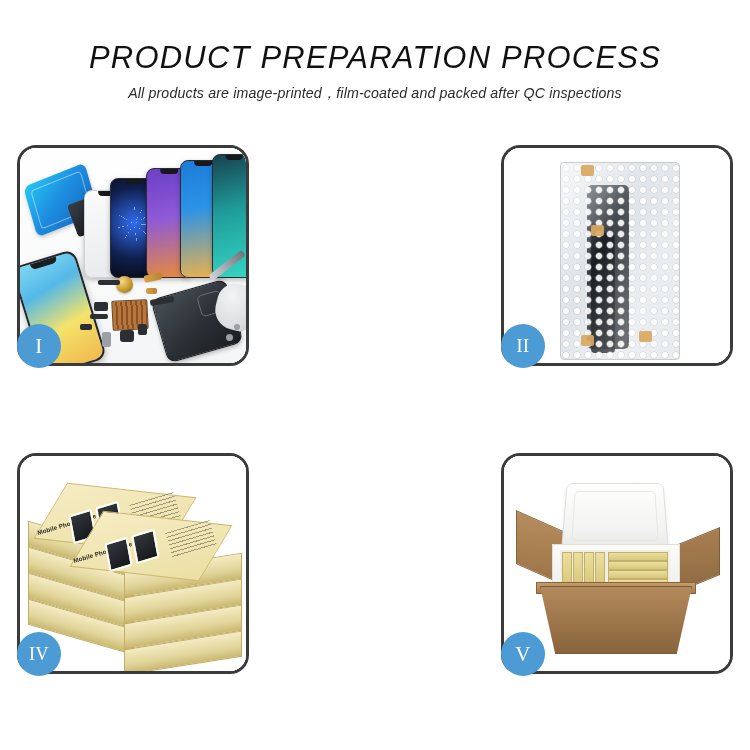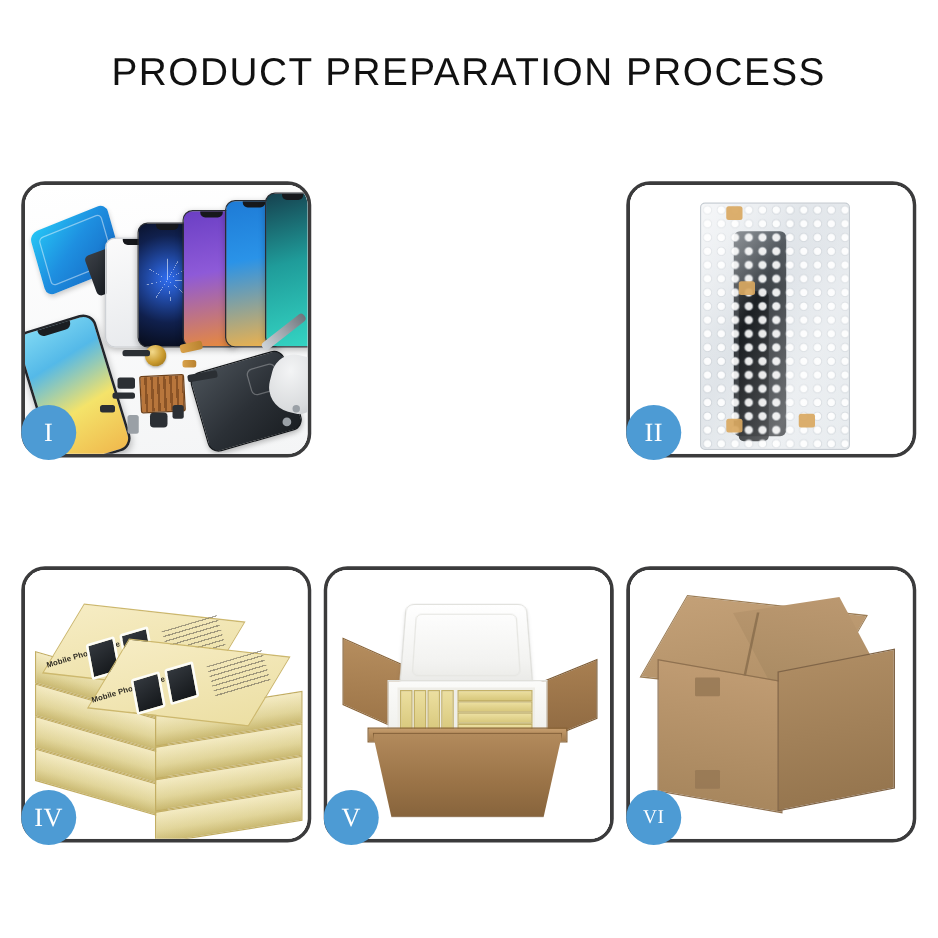--- a/index.html
+++ b/index.html
@@ -5,21 +5,21 @@
   html, body {
     margin: 0; padding: 0;
     width: 750px; height: 750px;
     background: #ffffff;
     font-family: "Liberation Sans", sans-serif;
     overflow: hidden;
   }
   #root { position: relative; width: 750px; height: 750px; background: #fff; }
 
   
-  .header { position: absolute; left: 0; top: 0; width: 750px; text-align: center; }
+  .header { position: absolute; left: 0; top: 0; width: 750px; text-align: center; font-style: italic; }
   .title {
     margin: 0; padding-top: 42px;
     font-size: 31px; font-weight: 500; letter-spacing: 1.2px;
     color: #111; line-height: 1.05;
     font-family: "Liberation Sans", sans-serif;
   }
   .subtitle {
     margin: 0; padding-top: 9px;
     font-size: 14.2px; font-weight: 400; color: #2b2b2b;
     letter-spacing: 0.15px;
@@ -56,21 +56,21 @@
     border-radius: 50%;
     background: #4d9bd4;
     color: #ffffff;
     display: flex; align-items: center; justify-content: center;
     font-family: "Liberation Serif", serif;
     font-size: 21px; font-weight: 400;
     letter-spacing: 0.5px;
     z-index: 6;
     box-shadow: 0 0 0 0 rgba(0,0,0,0);
   }
-  .badge.wide { font-size: 21px; text-align: right; }
+  .badge.wide { font-size: 18px; text-align: right; }
   .badge.xwide { font-size: 15.5px; }
 
   
   .p1 { background: linear-gradient(175deg,#ffffff 0%,#f4f5f6 100%); }
   .film {
     position: absolute; left: 8px; top: 26px;
     width: 66px; height: 52px;
     background: linear-gradient(145deg,#26c6f5 0%, #1e8fe0 45%, #1565c0 100%);
     border-radius: 7px;
     transform: rotate(-22deg) skewX(-6deg);
@@ -358,20 +358,21 @@
     background: rgba(150,120,85,.85); border-radius:1px;
   }
 </style>
 </head>
 <body>
 
 <div id="root">
 
   <div class="header">
     <h1 class="title">PRODUCT PREPARATION PROCESS</h1>
+    <p class="subtitle">All products are image-printed，film-coated and packed after QC inspections</p>
   </div>
 
   <div class="grid">
 
     <div class="row">
 
       <div class="panel">
         <div class="panel-inner">
           <div class="scene p1">
             <div class="film"></div>
@@ -517,32 +518,16 @@
             </div>
             <div class="carton-rim"></div>
             <div class="carton-front"></div>
           </div>
         </div>
         <div class="badge">
           <span>V</span>
         </div>
       </div>
 
-      <div class="panel">
-        <div class="panel-inner">
-          <div class="scene p6">
-            <div class="c6-top"></div>
-            <div class="c6-top2"></div>
-            <div class="c6-seam"></div>
-            <div class="c6-left"></div>
-            <div class="c6-right"></div>
-            <div class="c6-tape" style="left:52px; top:86px;"></div>
-            <div class="c6-tape" style="left:52px; top:160px;"></div>
-          </div>
-        </div>
-        <div class="badge xwide">
-          <span>VI</span>
-        </div>
-      </div>
 
     </div>
   </div>
 </div>
 
 </body></html>

